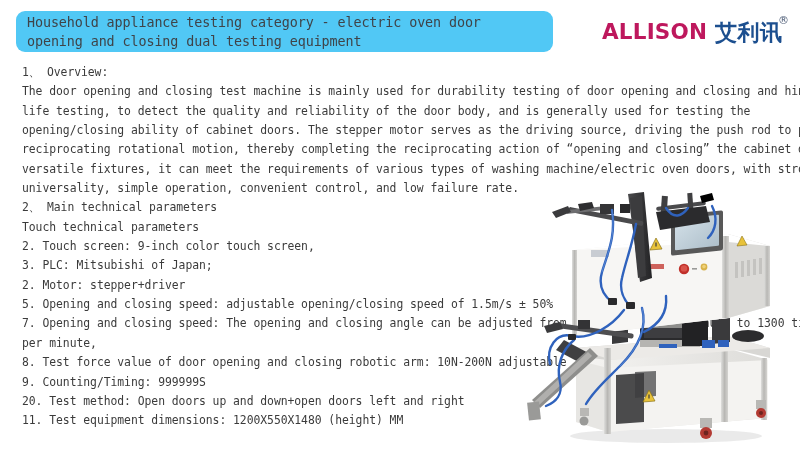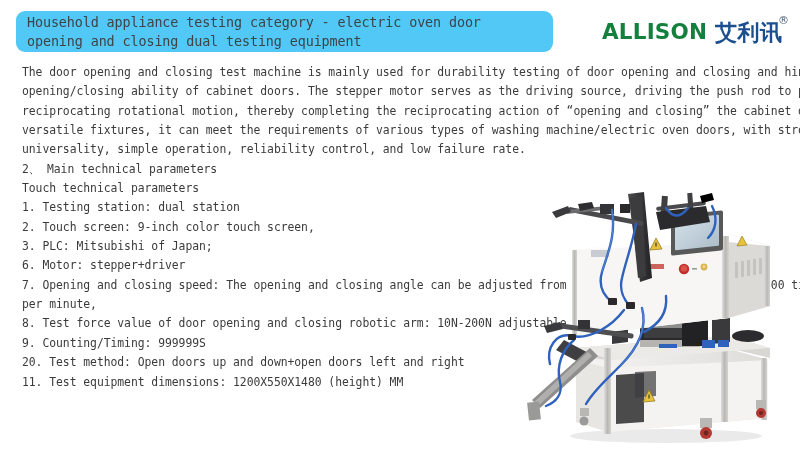--- a/index.html
+++ b/index.html
@@ -47,21 +47,21 @@
     left: 602px; top: 16px;
     width: 185px; height: 34px;
   }
   #logo-word {
     position: absolute;
     left: 0; top: 3px;
     font-family: "DejaVu Sans", "Liberation Sans", sans-serif;
     font-weight: bold;
     font-size: 21.5px;
     letter-spacing: 0.2px;
-    color: #15803d;
+    color: #be185d;
   }
   #logo-cn {
     position: absolute;
     left: 113px; top: 2px;
     font-family: "DejaVu Sans", "Liberation Sans", sans-serif;
     font-weight: bold;
     font-size: 22px;
     letter-spacing: 0.5px;
     color: #1c4f8f;
   }
@@ -107,31 +107,33 @@
 
   <div id="logo">
     <span id="logo-word">ALLISON</span>
     <span id="logo-cn">艾利讯</span>
     <span id="logo-r">®</span>
   </div>
 
 </div>
 
 <div id="doc-body">
+    <div class="line">1、 Overview:</div>
     <div class="line">The door opening and closing test machine is mainly used for durability testing of door opening and closing and hinge</div>
+    <div class="line">life testing, to detect the quality and reliability of the door body, and is generally used for testing the</div>
     <div class="line">opening/closing ability of cabinet doors. The stepper motor serves as the driving source, driving the push rod to perform</div>
     <div class="line">reciprocating rotational motion, thereby completing the reciprocating action of “opening and closing” the cabinet door.</div>
     <div class="line">versatile fixtures, it can meet the requirements of various types of washing machine/electric oven doors, with strong</div>
-    <div class="line">universality, simple operation, reliability control, and low failure rate.</div>
+    <div class="line">universality, simple operation, convenient control, and low failure rate.</div>
     <div class="line">2、 Main technical parameters</div>
     <div class="line">Touch technical parameters</div>
-    <div class="line">1. Testing station: dual station</div>
     <div class="line">2. Touch screen: 9-inch color touch screen,</div>
     <div class="line">3. PLC: Mitsubishi of Japan;</div>
-    <div class="line">6. Motor: stepper+driver</div>
+    <div class="line">2. Motor: stepper+driver</div>
+    <div class="line">5. Opening and closing speed: adjustable opening/closing speed of 1.5m/s ± 50%</div>
     <div class="line">7. Opening and closing speed: The opening and closing angle can be adjusted from 0-1300 times per minute to 1300 times</div>
     <div class="line">per minute,</div>
     <div class="line">8. Test force value of door opening and closing robotic arm: 10N-200N adjustable</div>
     <div class="line">9. Counting/Timing: 999999S</div>
     <div class="line">20. Test method: Open doors up and down+open doors left and right</div>
     <div class="line">11. Test equipment dimensions: 1200X550X1480 (height) MM</div>
   </div>
 
 <div id="machine-photo">
 <svg width="284" height="260" viewBox="0 0 284 260" xmlns="http://www.w3.org/2000/svg">

